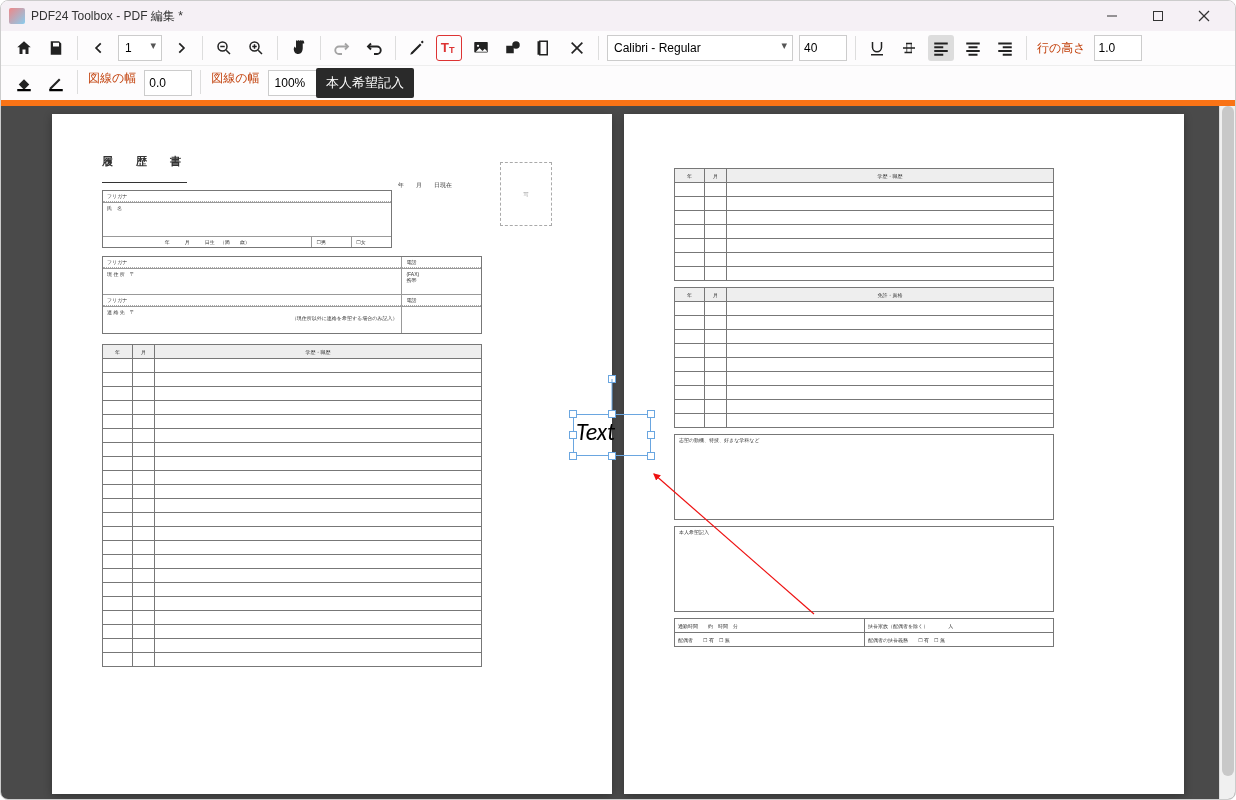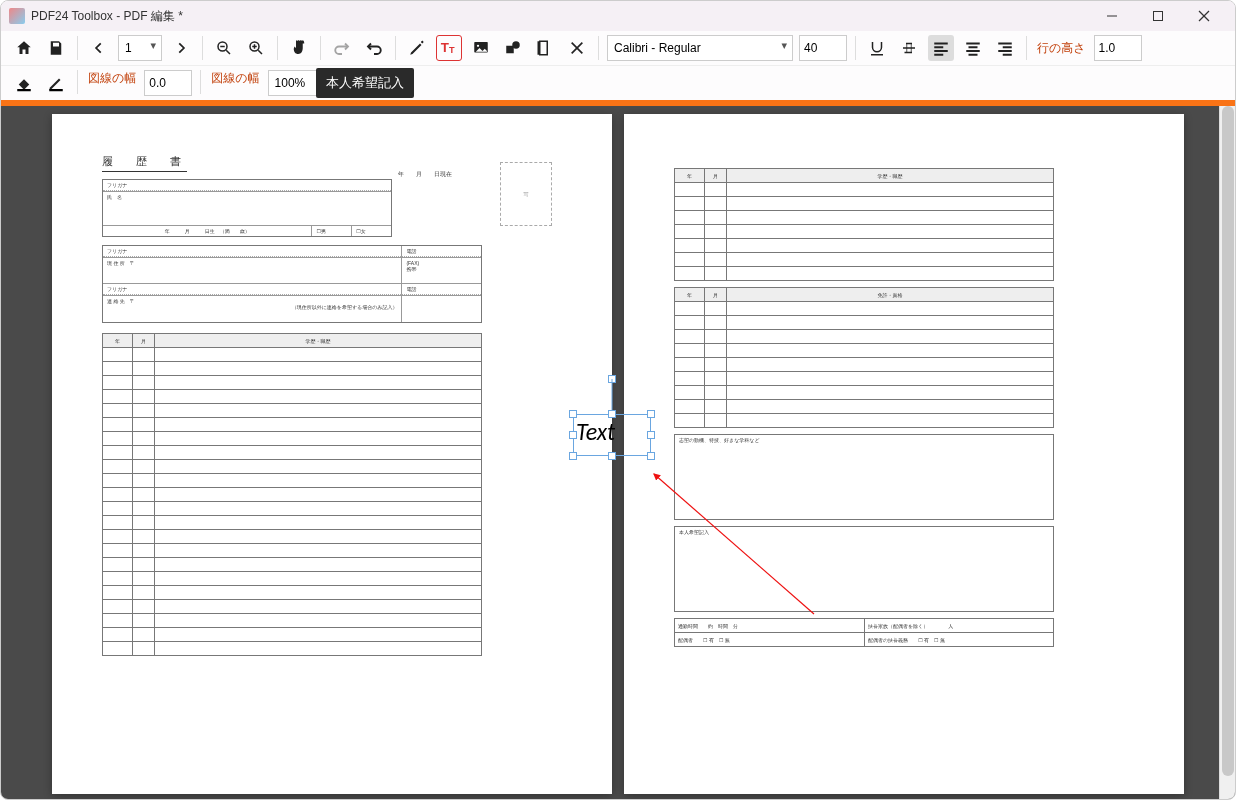--- a/index.html
+++ b/index.html
@@ -20,21 +20,21 @@
 .select-wrap::after { content: "▾"; position: absolute; right: 6px; top: 4px; pointer-events: none; font-size: 11px; color: #555; }
 .numinput { width: 48px; height: 26px; border: 1px solid #ccc; padding: 0 4px; font-size: 12px; }
 .wideinput { width: 186px; }
 .label { font-size: 12px; color: #c2410c; margin: 0 2px; }
 .tooltip { position: absolute; top: 68px; left: 316px; background: #2a2a2a; color: #fff; padding: 6px 10px; font-size: 13px; border-radius: 2px; z-index: 50; }
 .canvas-area { flex: 1; background: #4a4a4a; overflow: hidden; position: relative; display: flex; justify-content: center; }
 .scrollbar { position: absolute; right: 0; top: 0; width: 16px; height: 100%; background: #f0f0f0; border-left: 1px solid #ddd; }
 .scrollthumb { position: absolute; top: 0; left: 2px; width: 12px; height: 670px; background: #c8c8c8; border-radius: 6px; }
 .page-pair { display: flex; gap: 12px; margin-top: 8px; }
 .page { width: 560px; height: 680px; background: #fff; box-shadow: 0 2px 8px rgba(0,0,0,0.3); position: relative; padding: 40px 50px; font-size: 6px; color: #333; }
-.doc-title { font-size: 11px; letter-spacing: 6px; font-weight: normal; display: inline-block; border-bottom: 1px solid #333; padding-bottom: 2px; margin-bottom: 12px; }
+.doc-title { font-size: 11px; letter-spacing: 6px; font-weight: bold; display: inline-block; border-bottom: 1px solid #333; padding-bottom: 13px; margin-bottom: 12px; }
 .date-line { font-size: 6px; text-align: right; margin-top: -14px; margin-right: 110px; }
 .form-box { border: 1px solid #777; margin-bottom: 6px; }
 .form-row { display: flex; border-bottom: 1px solid #999; }
 .form-row:last-child { border-bottom: none; }
 .form-cell { padding: 2px 4px; font-size: 5px; }
 .photo-box { position: absolute; top: 48px; right: 60px; width: 52px; height: 64px; border: 1px dashed #aaa; display: flex; align-items: center; justify-content: center; font-size: 5px; color: #999; }
 .tbl { width: 100%; border-collapse: collapse; margin-top: 6px; }
 .tbl th, .tbl td { border: 1px solid #777; padding: 0; height: 14px; font-size: 5px; font-weight: normal; }
 .tbl th { background: #eee; }
 .tbl .col-y { width: 30px; }

